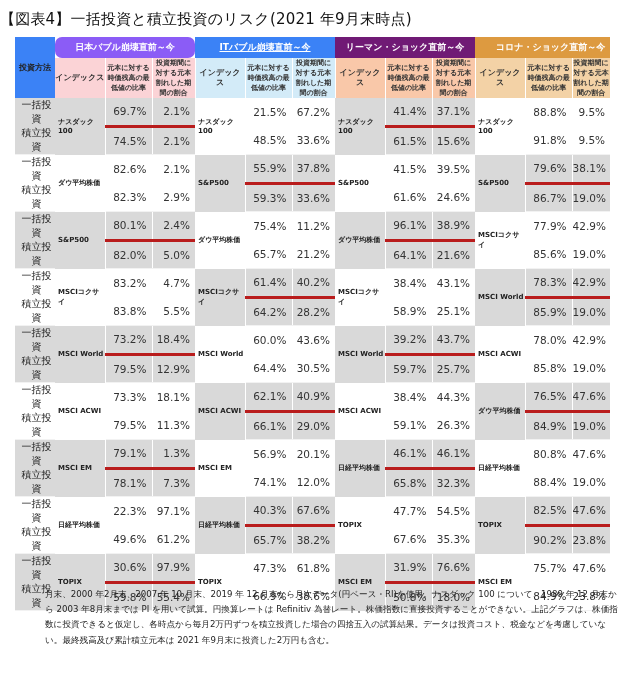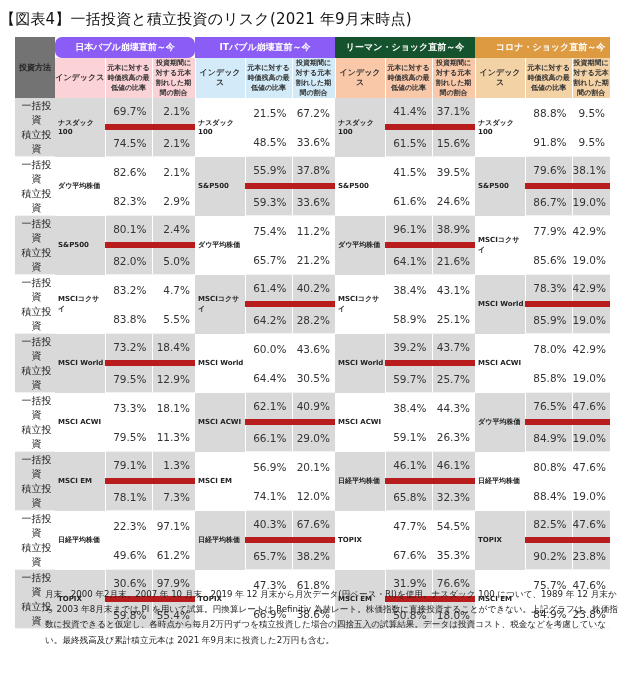--- a/index.html
+++ b/index.html
@@ -5,28 +5,28 @@
   html, body { margin:0; padding:0; background:#ffffff; }
   body { width:640px; height:692px; position:relative; overflow:hidden;
          font-family:"DejaVu Sans", sans-serif; color:#222; }
   .title { position:absolute; left:0; top:10px; width:640px; text-align:left;
            font-size:15px; font-weight:normal; color:#111; letter-spacing:0.2px; }
   table.risk { position:absolute; left:15px; top:37px; border-collapse:collapse;
                table-layout:fixed; width:595px; }
   table.risk td, table.risk th { padding:0; overflow:hidden; }
   .g-head { height:21px; color:#fff; font-size:9px; font-weight:bold; text-align:center; }
   .sub-head { height:35px; font-size:7px; font-weight:bold; text-align:center; line-height:10px; color:#333; }
-  .method-head { font-size:8px; font-weight:bold; text-align:center; background:#737373; color:#222; }
+  .method-head { font-size:8px; font-weight:bold; text-align:center; background:#3b82f6; color:#222; }
   .sub-idx { font-size:8px; }
   .lbl { font-size:10px; font-weight:normal; padding-left:3px !important; height:26px; color:#222; text-align:center; }
   .idx { font-size:7px; font-weight:bold; text-align:left; padding-left:3px !important; color:#222;margin-top:12px; }
   .val { font-size:10.5px; text-align:right; padding-right:5px !important; color:#333; height:26px; }
   .gray { background:#d9d9d9; }
   .white { background:#ffffff; }
-  .gray.val.top { border-bottom:6px solid #b91c1c; }
+  .gray.val.top { border-bottom:3px solid #b91c1c; }
   .grp-end td { border-bottom:1px solid #f2f2f2; }
   .vsep { border-right:1px solid #ffffff; }
   .notes { position:absolute; left:22px; top:587px; width:600px; font-size:8.6px; line-height:15.2px; color:#222; }
   .notes .ind { padding-left:23px; display:block; }
   .notes .src { display:block; }
 </style>
 </head>
 <body>
 
 <div class="title">【図表4】一括投資と積立投資のリスク(2021 年9月末時点)</div>
@@ -44,22 +44,22 @@
       <col style="width:47px">
       <col style="width:43px">
     <col style="width:50px">
       <col style="width:47px">
       <col style="width:38px">
   </colgroup>
   <thead>
     <tr id="head-row1">
       <th rowspan="2" class="method-head">投資方法</th>
     <th colspan="3" class="g-head" style="background: #8b5cf6; border-radius: 7px;">日本バブル崩壊直前～今</th>
-        <th colspan="3" class="g-head" style="background: #8b5cf6;">ITバブル崩壊直前～今</th>
-        <th colspan="3" class="g-head" style="background: #14532d;">リーマン・ショック直前～今</th>
+        <th colspan="3" class="g-head" style="background: #3b82f6; text-decoration: underline;">ITバブル崩壊直前～今</th>
+        <th colspan="3" class="g-head" style="background: #701a75;">リーマン・ショック直前～今</th>
         <th colspan="3" class="g-head" style="background: rgb(221, 154, 64); padding-left: 16px;">コロナ・ショック直前～今</th>
       </tr>
     <tr id="head-row2">
         <th class="sub-head sub-idx vsep" style="background: rgb(251, 211, 214);">インデックス</th>
         <th class="sub-head vsep" style="background: rgb(251, 211, 214);">元本に対する時価残高の最低値の比率</th>
         <th class="sub-head vsep" style="background: rgb(251, 211, 214);">投資期間に対する元本割れした期間の割合</th>
         <th class="sub-head sub-idx vsep" style="background: rgb(211, 235, 248);">インデックス</th>
         <th class="sub-head vsep" style="background: rgb(211, 235, 248);">元本に対する時価残高の最低値の比率</th>
         <th class="sub-head vsep" style="background: rgb(211, 235, 248);">投資期間に対する元本割れした期間の割合</th>
         <th class="sub-head sub-idx vsep" style="background: rgb(249, 200, 169);">インデックス</th>

